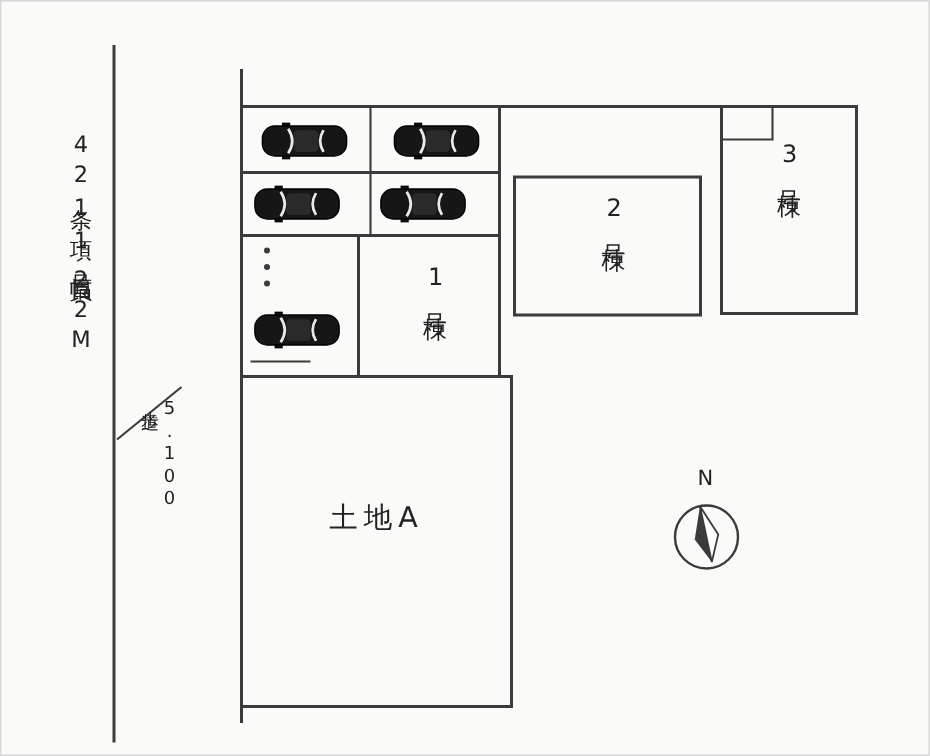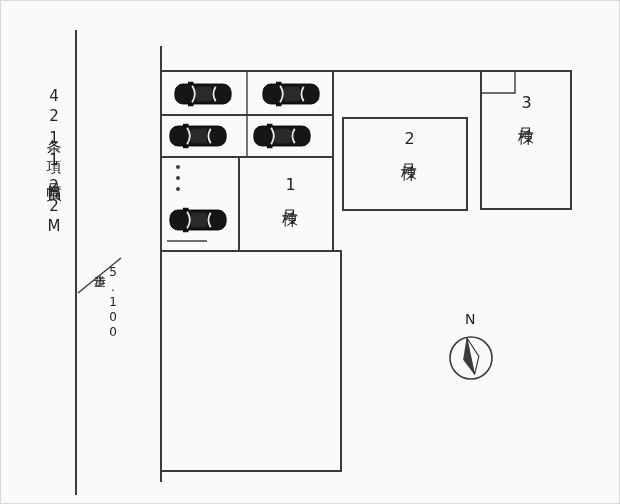--- a/index.html
+++ b/index.html
@@ -122,15 +122,16 @@
       </g>
     </g>
   </svg>
 
   <div class="label vtext road-label">42条1項1号幅員22M</div>
   <div class="label vtext sidewalk-label">歩道</div>
   <div class="label vtext sidewalk-width">5.100</div>
   <div class="label vtext b1-label">1号棟</div>
   <div class="label vtext b2-label">2号棟</div>
   <div class="label vtext b3-label">3号棟</div>
+  <div class="label land-label">土地A</div>
   <div class="label north-label">N</div>
 
 </div>
 
 </body></html>

